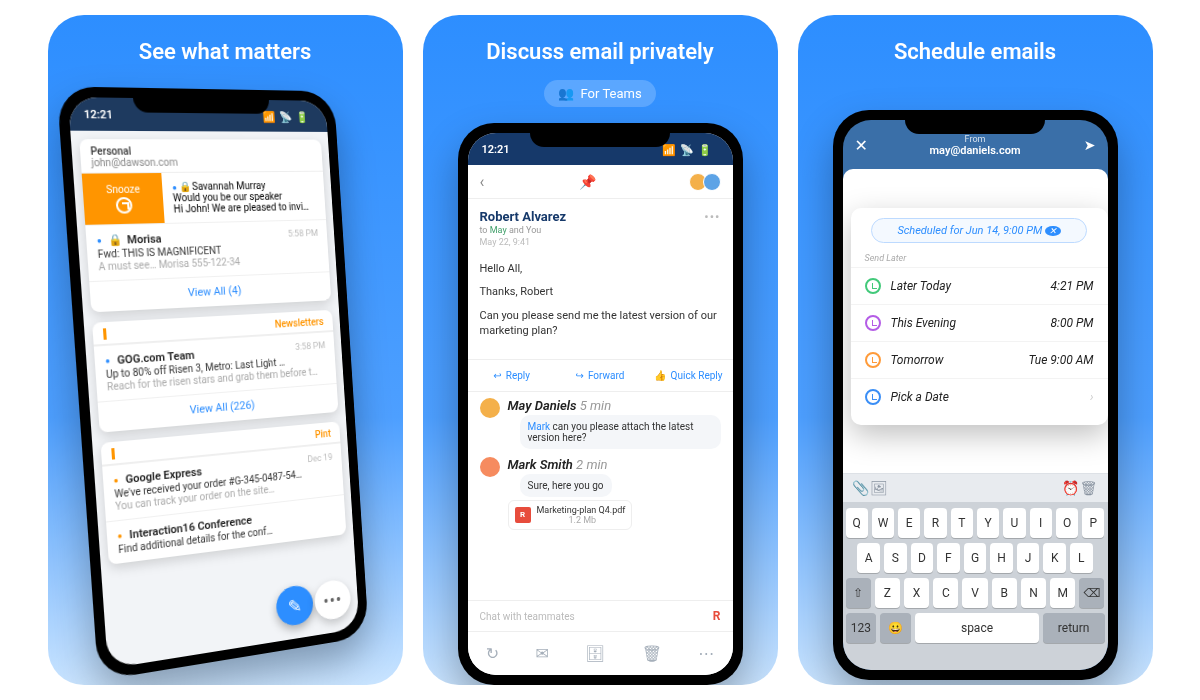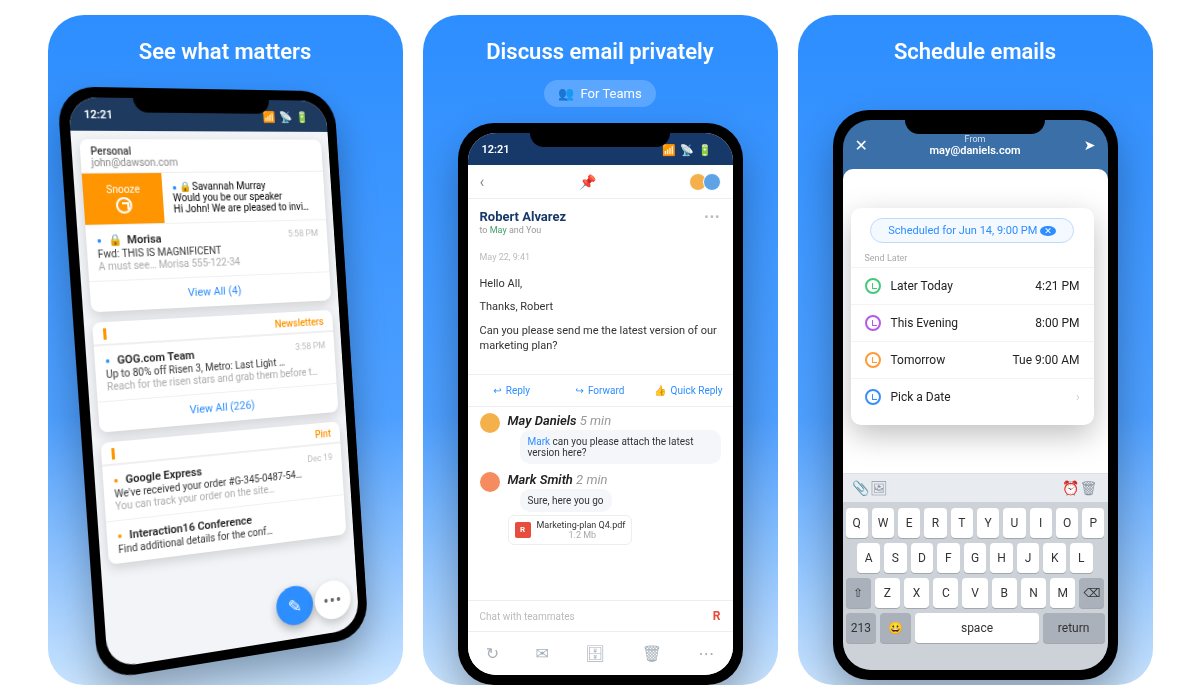--- a/index.html
+++ b/index.html
@@ -45,21 +45,21 @@
 .p2-topbar { height: 34px; background: #fff; display: flex; align-items: center; justify-content: space-between; padding: 0 12px; border-bottom: 1px solid #eee; }
 .pin-icon { color: #888; font-size: 14px; }
 .back-icon { color: #888; font-size: 16px; }
 .avatars { display: flex; }
 .avatars span { width: 18px; height: 18px; border-radius: 50%; margin-left: -4px; border: 1.5px solid #fff; }
 .av1 { background: #f4b04a; } .av2 { background: #5da3e6; }
 .email-head { background: #fff; padding: 10px 12px; }
 .email-head .from { font-weight: 700; color: #16396a; font-size: 13px; }
 .email-head .to { color: #999; font-size: 9px; margin-top: 1px; }
 .email-head .to .hl { color: #42a06b; }
-.email-head .date { color: #bbb; font-size: 9px; margin-top: 17px; }
+.email-head .date { color: #bbb; font-size: 9px; margin-top: 2px; }
 .email-head .more { float: right; color: #bbb; letter-spacing: 1px; font-size: 13px;}
 .email-body { background: #fff; padding: 4px 12px 12px; font-size: 11px; color: #333; line-height: 1.4; border-bottom: 1px solid #eee;}
 .email-body p { margin-bottom: 8px; }
 .actions { display: flex; background: #fff; border-bottom: 1px solid #eee; }
 .actions div { flex: 1; text-align: center; padding: 10px 0; font-size: 10px; color: #2d8eff; display: flex; justify-content: center; align-items: center; gap: 4px;}
 .thread { background: #fff; flex: 1; overflow: auto; padding: 6px 12px; }
 .msg { display: flex; gap: 8px; margin-bottom: 8px; align-items: flex-start; }
 .msg .ava { width: 20px; height: 20px; border-radius: 50%; flex-shrink: 0; }
 .msg .body { flex: 1; }
 .msg .meta { font-size: 13px; color: #999; margin-bottom: 2px; font-style: italic; }
@@ -78,21 +78,21 @@
 .panel-3 .phone { margin-top: 30px; }
 .p3-screen { background: #3a6fa8; }
 .p3-header { height: 50px; background: transparent; color: #fff; display: flex; align-items: center; justify-content: center; position: relative; font-size: 12px; }
 .p3-header .x { position: absolute; left: 12px; font-size: 16px; }
 .p3-header .send { position: absolute; right: 12px; font-size: 14px; }
 .p3-header .title { font-size: 9px; opacity: .8; text-align:center; }
 .p3-header .email { font-size: 11px; font-weight:600; }
 .p3-draft { background: #fff; margin: -1px 0 0; padding: 8px 12px; border-top-left-radius: 10px; border-top-right-radius: 10px; font-size: 10px; color: #aaa; }
 .p3-draft .toline { border-bottom: 1px solid #eee; padding: 4px 0; }
 .p3-draft .hl { color: #2d8eff; }
-.overlay { position: absolute; top: 88px; left: 8px; right: 14px; background: #fff; border-radius: 10px; box-shadow: 0 10px 30px rgba(0,0,0,0.25); z-index: 10; padding: 10px 0; }
+.overlay { position: absolute; top: 88px; left: 8px; right: 0; background: #fff; border-radius: 10px; box-shadow: 0 10px 30px rgba(0,0,0,0.25); z-index: 10; padding: 10px 0; font-style: italic; }
 .sched-pill { margin: 0 auto 10px; display: block; width: 84%; text-align: center; font-size: 11px; color: #2d8eff; border: 1px solid #bddaff; border-radius: 16px; padding: 5px 8px; background: #f4f9ff;}
 .sched-label { font-size: 9px; color: #aaa; padding: 0 14px 4px; }
 .opt { display: flex; align-items: center; justify-content: space-between; padding: 10px 14px; font-size: 12px; color: #222; border-top: 1px solid #f3f3f3; }
 .opt .l { display: flex; align-items: center; gap: 10px; }
 .opt .chev { color: #ccc; }
 .clockico { width: 16px; height: 16px; border: 2px solid currentColor; border-radius: 50%; position: relative; }
 .clockico::after { content: ""; position: absolute; top: 3px; left: 5px; width: 4px; height: 5px; border-left: 1.5px solid currentColor; border-bottom: 1.5px solid currentColor; }
 .c-green { color: #42c97a; } .c-purple { color: #b45ce6; } .c-orange { color: #ff9b3a; } .c-blue { color: #3a8ef6; }
 .keyboard { position: absolute; bottom: 0; left: 0; right: 0; height: 168px; background: #cdd2d8; padding: 6px 3px 3px; display: flex; flex-direction: column; gap: 5px; }
 .kb-toolbar { display: flex; justify-content: space-between; background: #e8ebef; padding: 6px 10px; border-top: 1px solid #dde1e6; position: absolute; bottom: 168px; left: 0; right: 0; }
@@ -357,21 +357,21 @@
             <div class="key">Z</div>
             <div class="key">X</div>
             <div class="key">C</div>
             <div class="key">V</div>
             <div class="key">B</div>
             <div class="key">N</div>
             <div class="key">M</div>
             <div class="key dark">⌫</div>
           </div>
         <div class="krow" id="krow4">
-            <div class="key dark">213</div>
+            <div class="key dark">123</div>
             <div class="key dark">😀</div>
             <div class="key space">space</div>
             <div class="key dark wide">return</div>
           </div>
       </div>
     </div>
   </div>
 </div>
 
 </body></html>

